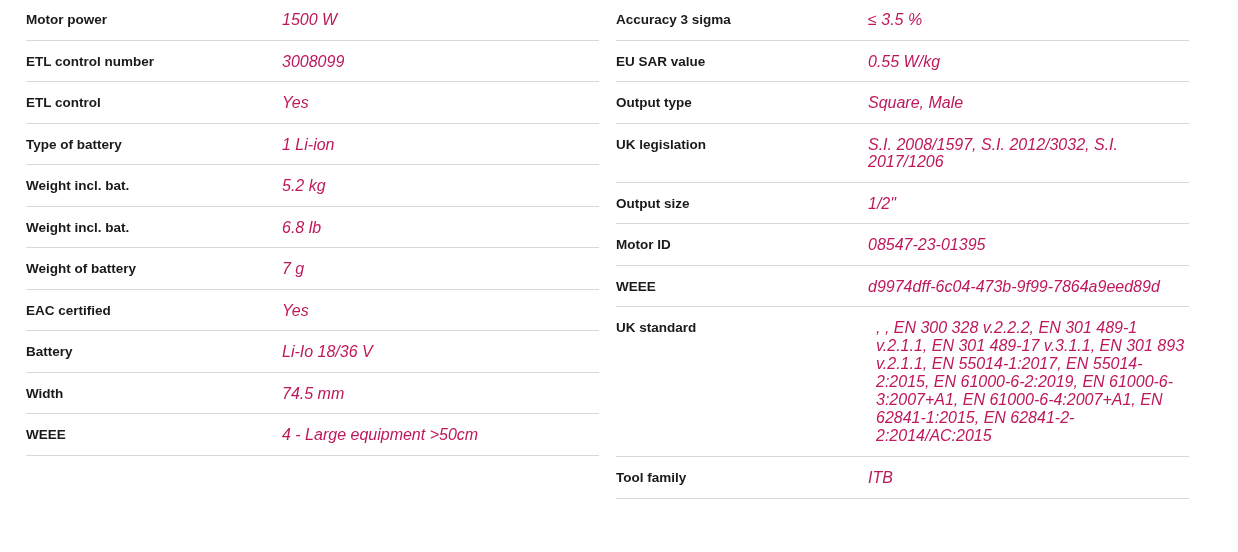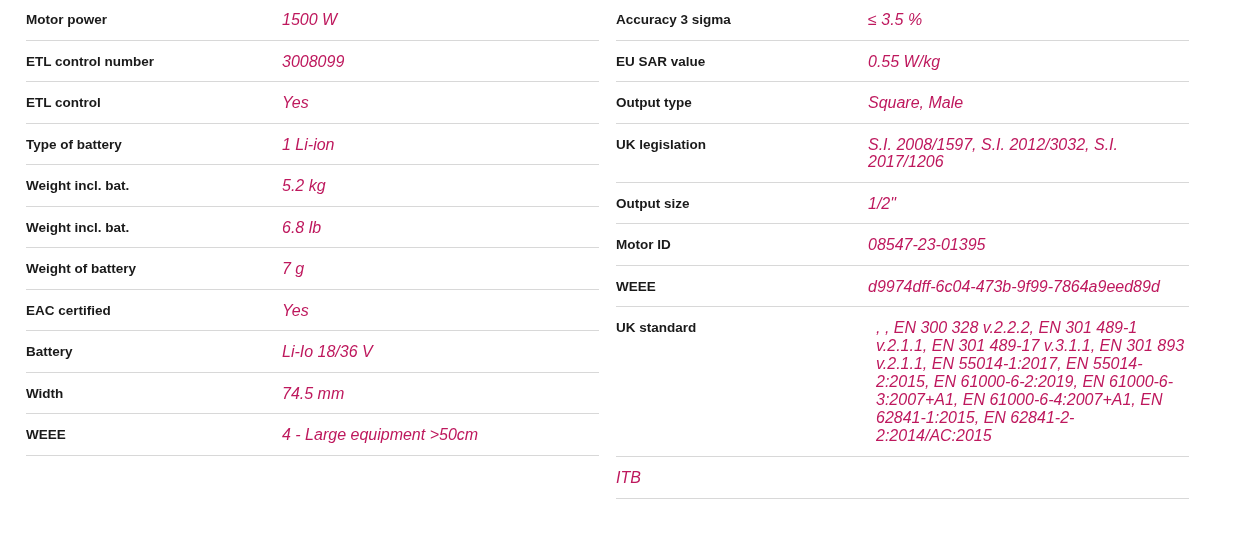--- a/index.html
+++ b/index.html
@@ -171,18 +171,19 @@
       <div class="spec-label">WEEE</div>
       <div class="spec-value">d9974dff-6c04-473b-9f99-7864a9eed89d</div>
     </div>
 
     <div class="spec-row">
       <div class="spec-label">UK standard</div>
       <div class="spec-value multiline">, , EN 300 328 v.2.2.2, EN 301 489-1 v.2.1.1, EN 301 489-17 v.3.1.1, EN 301 893 v.2.1.1, EN 55014-1:2017, EN 55014-2:2015, EN 61000-6-2:2019, EN 61000-6-3:2007+A1, EN 61000-6-4:2007+A1, EN 62841-1:2015, EN 62841-2-2:2014/AC:2015</div>
     </div>
 
     <div class="spec-row">
+      <div class="spec-label">Tool family</div>
       <div class="spec-value">ITB</div>
     </div>
 
   </div>
 
 </div>
 
 </body></html>

